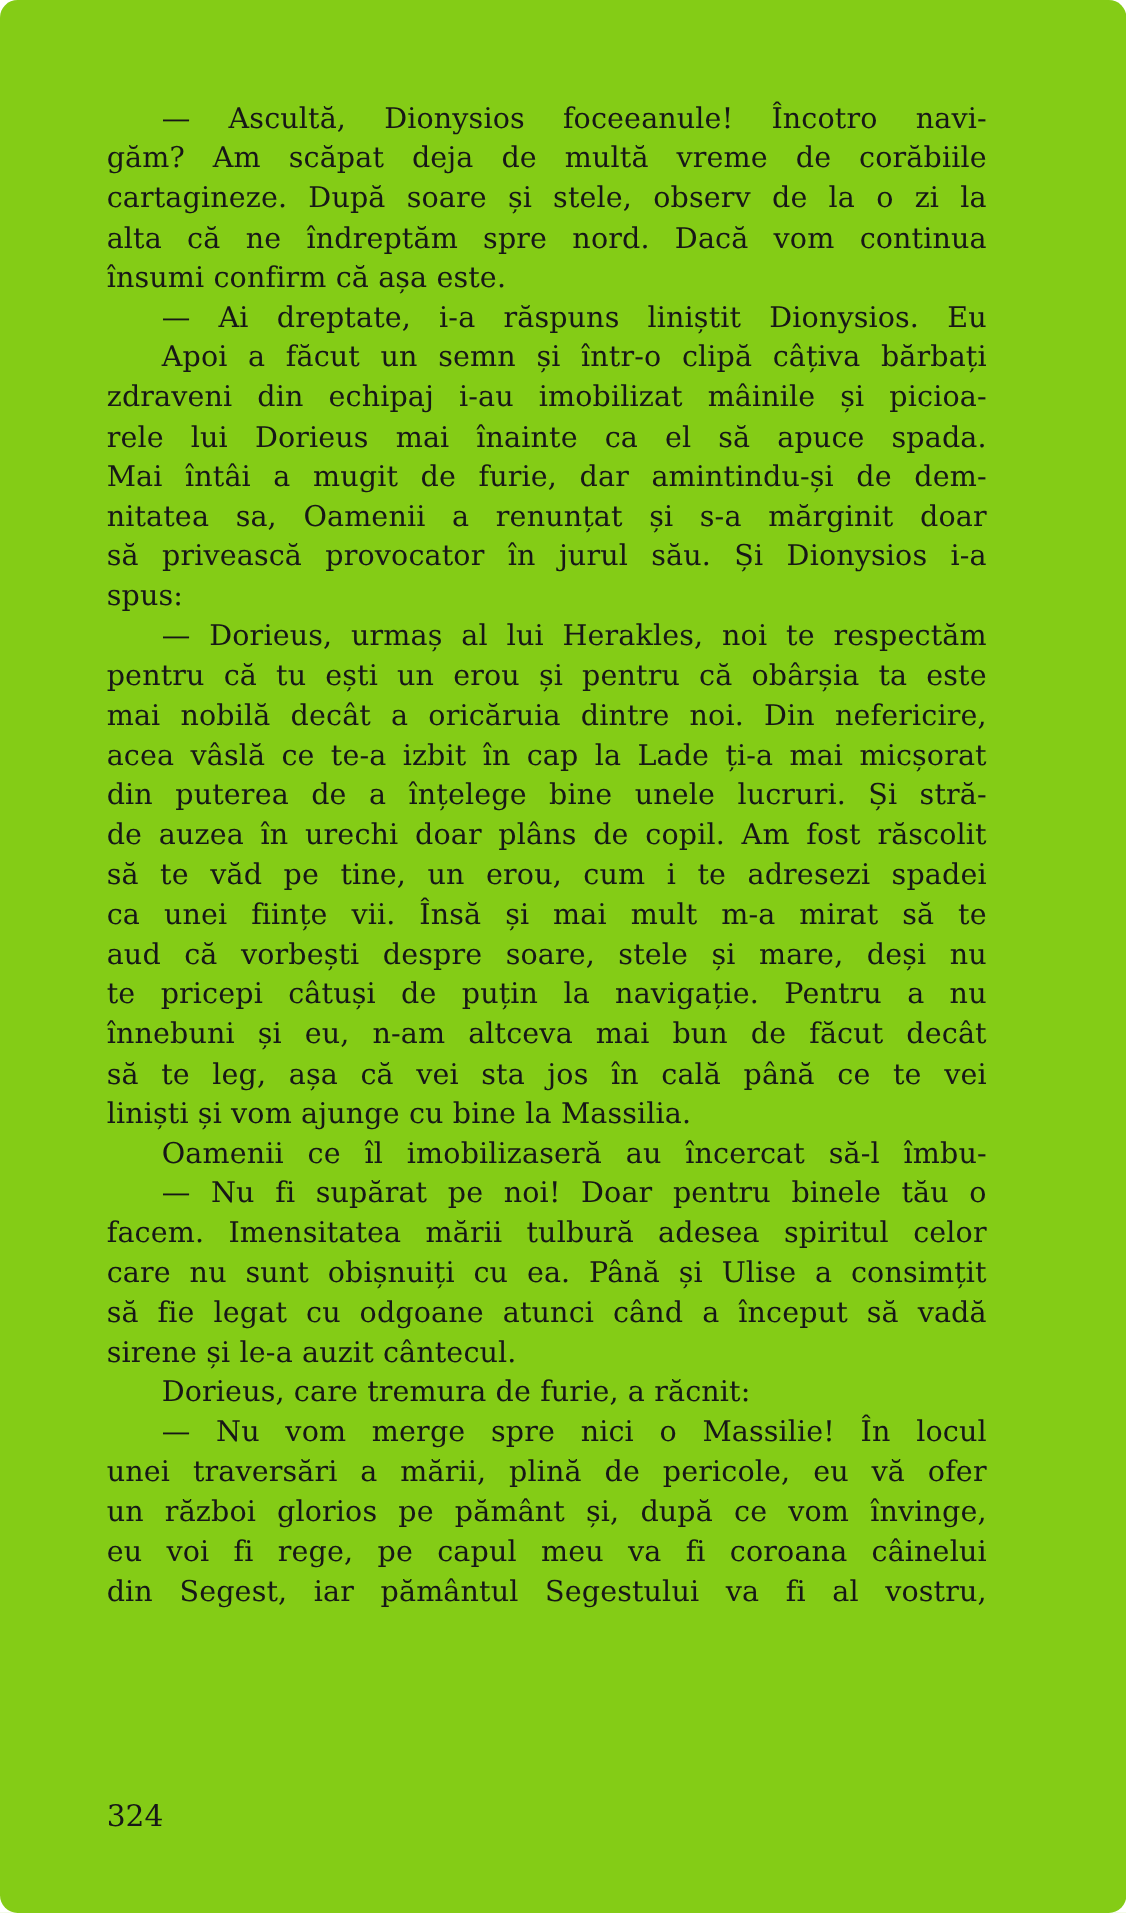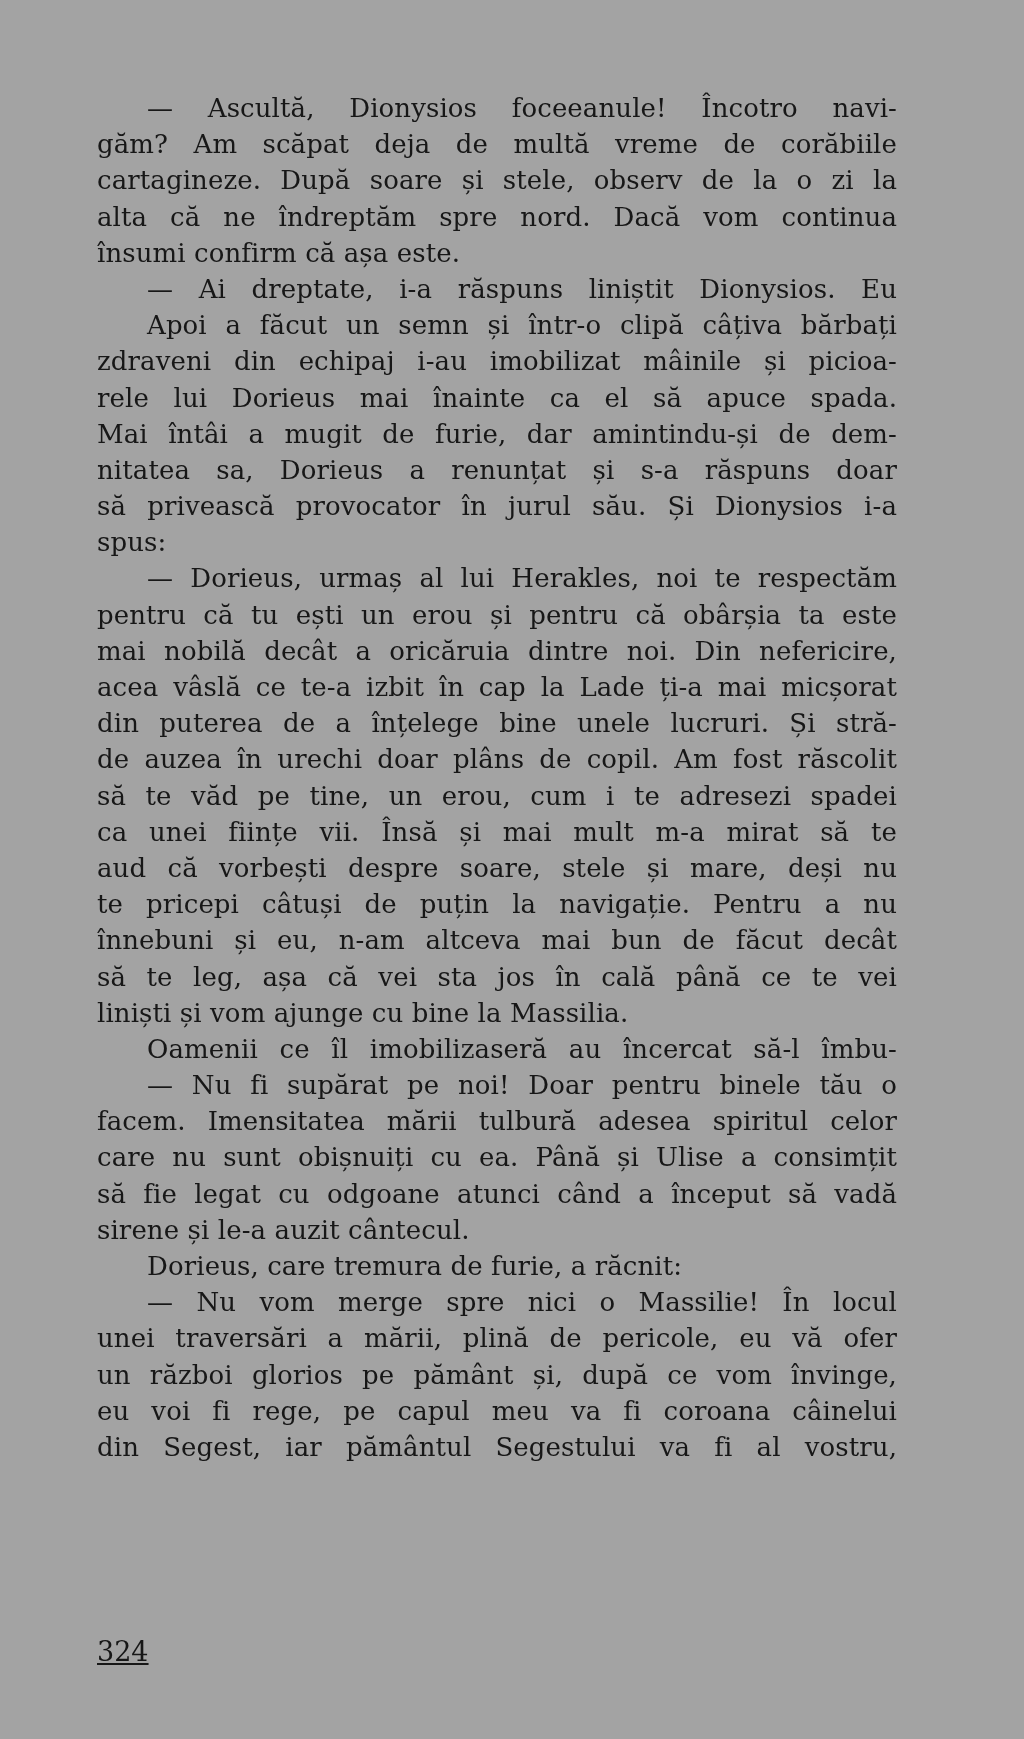--- a/index.html
+++ b/index.html
@@ -9,22 +9,23 @@
   body {
     width: 1024px;
     height: 1739px;
     background: #ffffff;
     position: relative;
     font-family: "DejaVu Serif", serif;
   }
   .page {
     position: absolute;
     inset: 0;
-    background: #a3a3a3;
+    background: #84cc16;
     overflow: hidden;
+    border-radius: 16px;
   }
   .text-block {
     position: absolute;
     left: 97px;
     top: 90px;
     width: 800px;
     font-size: 26px;
     line-height: 36.2px;
     color: #171717;
     letter-spacing: 0.1px;
@@ -41,39 +42,38 @@
   .line.indent {
     text-indent: 50px;
   }
   .page-number {
     position: absolute;
     left: 97px;
     top: 1634px;
     font-size: 27px;
     line-height: 36px;
     color: #171717;
-    text-decoration: underline;
   }
 </style>
 </head>
 <body>
 
 <div class="page">
   <div class="text-block">
       <div class="line indent just">— Ascultă, Dionysios foceeanule! Încotro navi-</div>
       <div class="line just">găm? Am scăpat deja de multă vreme de corăbiile</div>
       <div class="line just">cartagineze. După soare și stele, observ de la o zi la</div>
       <div class="line just">alta că ne îndreptăm spre nord. Dacă vom continua</div>
       <div class="line">însumi confirm că așa este.</div>
       <div class="line indent just">— Ai dreptate, i-a răspuns liniștit Dionysios. Eu</div>
       <div class="line indent just">Apoi a făcut un semn și într-o clipă câțiva bărbați</div>
       <div class="line just">zdraveni din echipaj i-au imobilizat mâinile și picioa-</div>
       <div class="line just">rele lui Dorieus mai înainte ca el să apuce spada.</div>
       <div class="line just">Mai întâi a mugit de furie, dar amintindu-și de dem-</div>
-      <div class="line just">nitatea sa, Dorieus a renunțat și s-a răspuns doar</div>
+      <div class="line just">nitatea sa, Oamenii a renunțat și s-a mărginit doar</div>
       <div class="line just">să privească provocator în jurul său. Și Dionysios i-a</div>
       <div class="line">spus:</div>
       <div class="line indent just">— Dorieus, urmaș al lui Herakles, noi te respectăm</div>
       <div class="line just">pentru că tu ești un erou și pentru că obârșia ta este</div>
       <div class="line just">mai nobilă decât a oricăruia dintre noi. Din nefericire,</div>
       <div class="line just">acea vâslă ce te-a izbit în cap la Lade ți-a mai micșorat</div>
       <div class="line just">din puterea de a înțelege bine unele lucruri. Și stră-</div>
       <div class="line just">de auzea în urechi doar plâns de copil. Am fost răscolit</div>
       <div class="line just">să te văd pe tine, un erou, cum i te adresezi spadei</div>
       <div class="line just">ca unei ființe vii. Însă și mai mult m-a mirat să te</div>

